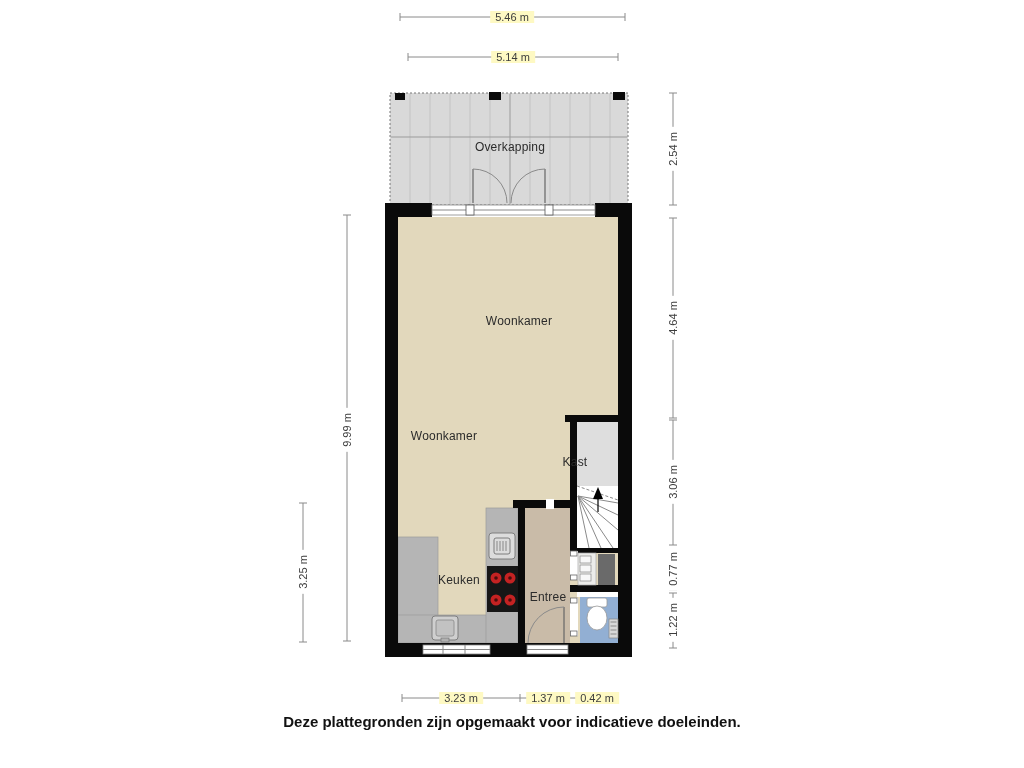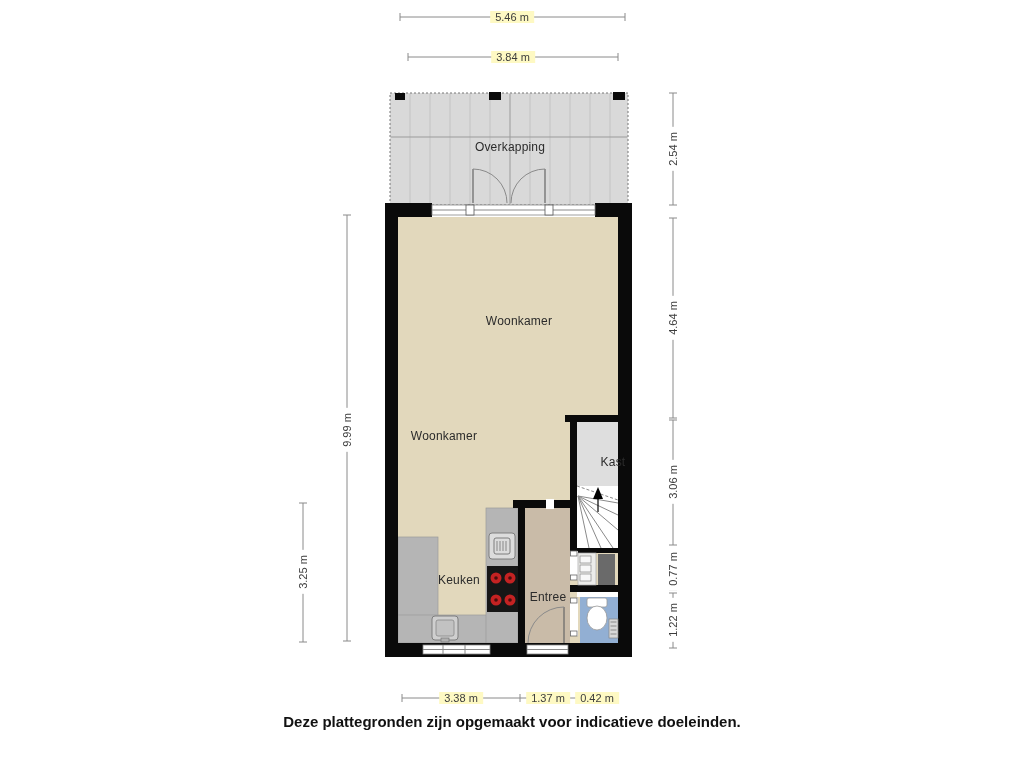--- a/index.html
+++ b/index.html
@@ -170,34 +170,34 @@
       <path d="M673,593V648 M669,593h8 M669,648h8" class="dimline"></path>
       <path d="M347,215V641 M343,215h8 M343,641h8" class="dimline"></path>
       <path d="M303,503V642 M299,503h8 M299,642h8" class="dimline"></path>
       <path d="M402,698H618 M402,694v8 M520,694v8 M577,694v8 M618,694v8" class="dimline"></path>
     </g>
   </svg>
 
   <div class="lbl" style="left:510px;top:147px">Overkapping</div>
   <div class="lbl" style="left:519px;top:321px">Woonkamer</div>
   <div class="lbl" style="left:444px;top:436px">Woonkamer</div>
-  <div class="lbl" style="left:613px;top:462px">Kast</div>
+  <div class="lbl" style="left:575px;top:462px">Kast</div>
   <div class="lbl" style="left:459px;top:580px">Keuken</div>
   <div class="lbl" style="left:548px;top:597px">Entree</div>
 
   <div class="dim" style="left:512px;top:17px">5.46 m</div>
-  <div class="dim" style="left:513px;top:57px">3.84 m</div>
+  <div class="dim" style="left:513px;top:57px">5.14 m</div>
   <div class="dimv" style="left:673px;top:149px">2.54 m</div>
   <div class="dimv" style="left:673px;top:318px">4.64 m</div>
   <div class="dimv" style="left:673px;top:482px">3.06 m</div>
   <div class="dimv" style="left:673px;top:569px">0.77 m</div>
   <div class="dimv" style="left:673px;top:620px">1.22 m</div>
   <div class="dimv" style="left:347px;top:430px">9.99 m</div>
   <div class="dimv" style="left:303px;top:572px">3.25 m</div>
-  <div class="dim" style="left:461px;top:698px">3.38 m</div>
+  <div class="dim" style="left:461px;top:698px">3.23 m</div>
   <div class="dim" style="left:548px;top:698px">1.37 m</div>
   <div class="dim" style="left:597px;top:698px">0.42 m</div>
 
   <div class="footer">
     <div>Deze plattegronden zijn opgemaakt voor indicatieve doeleinden.</div>
   </div>
 
 </div>
 
 </body></html>

